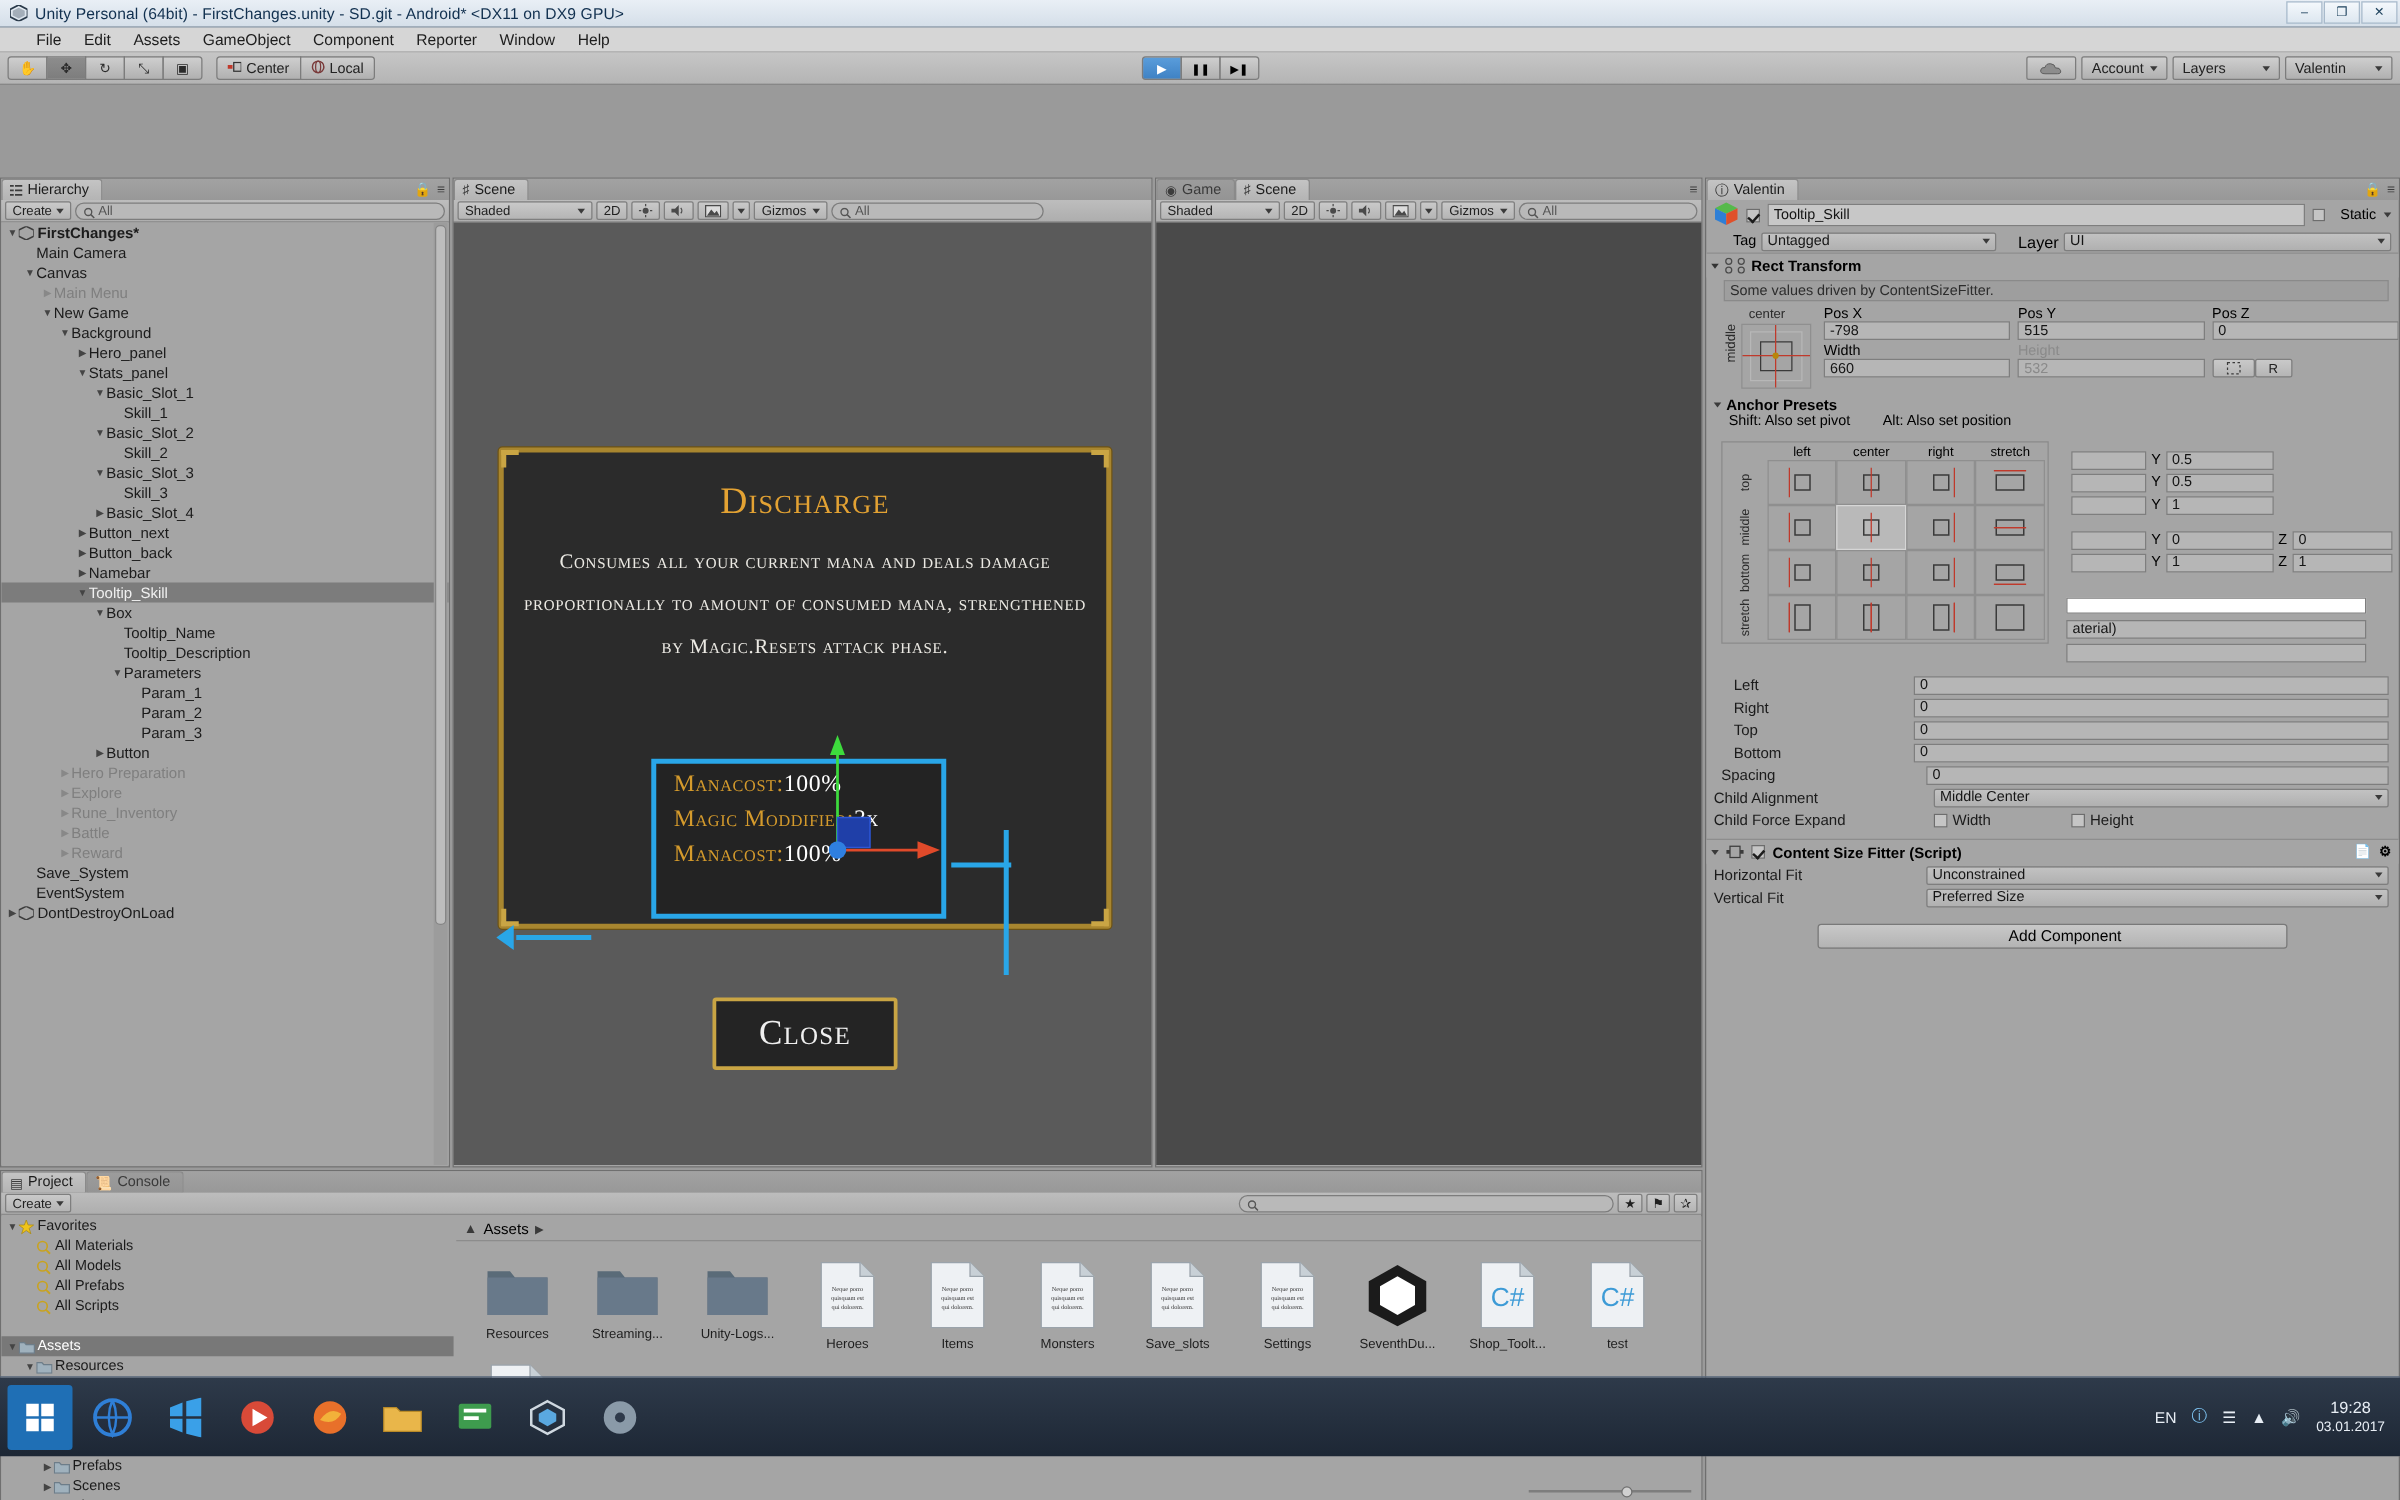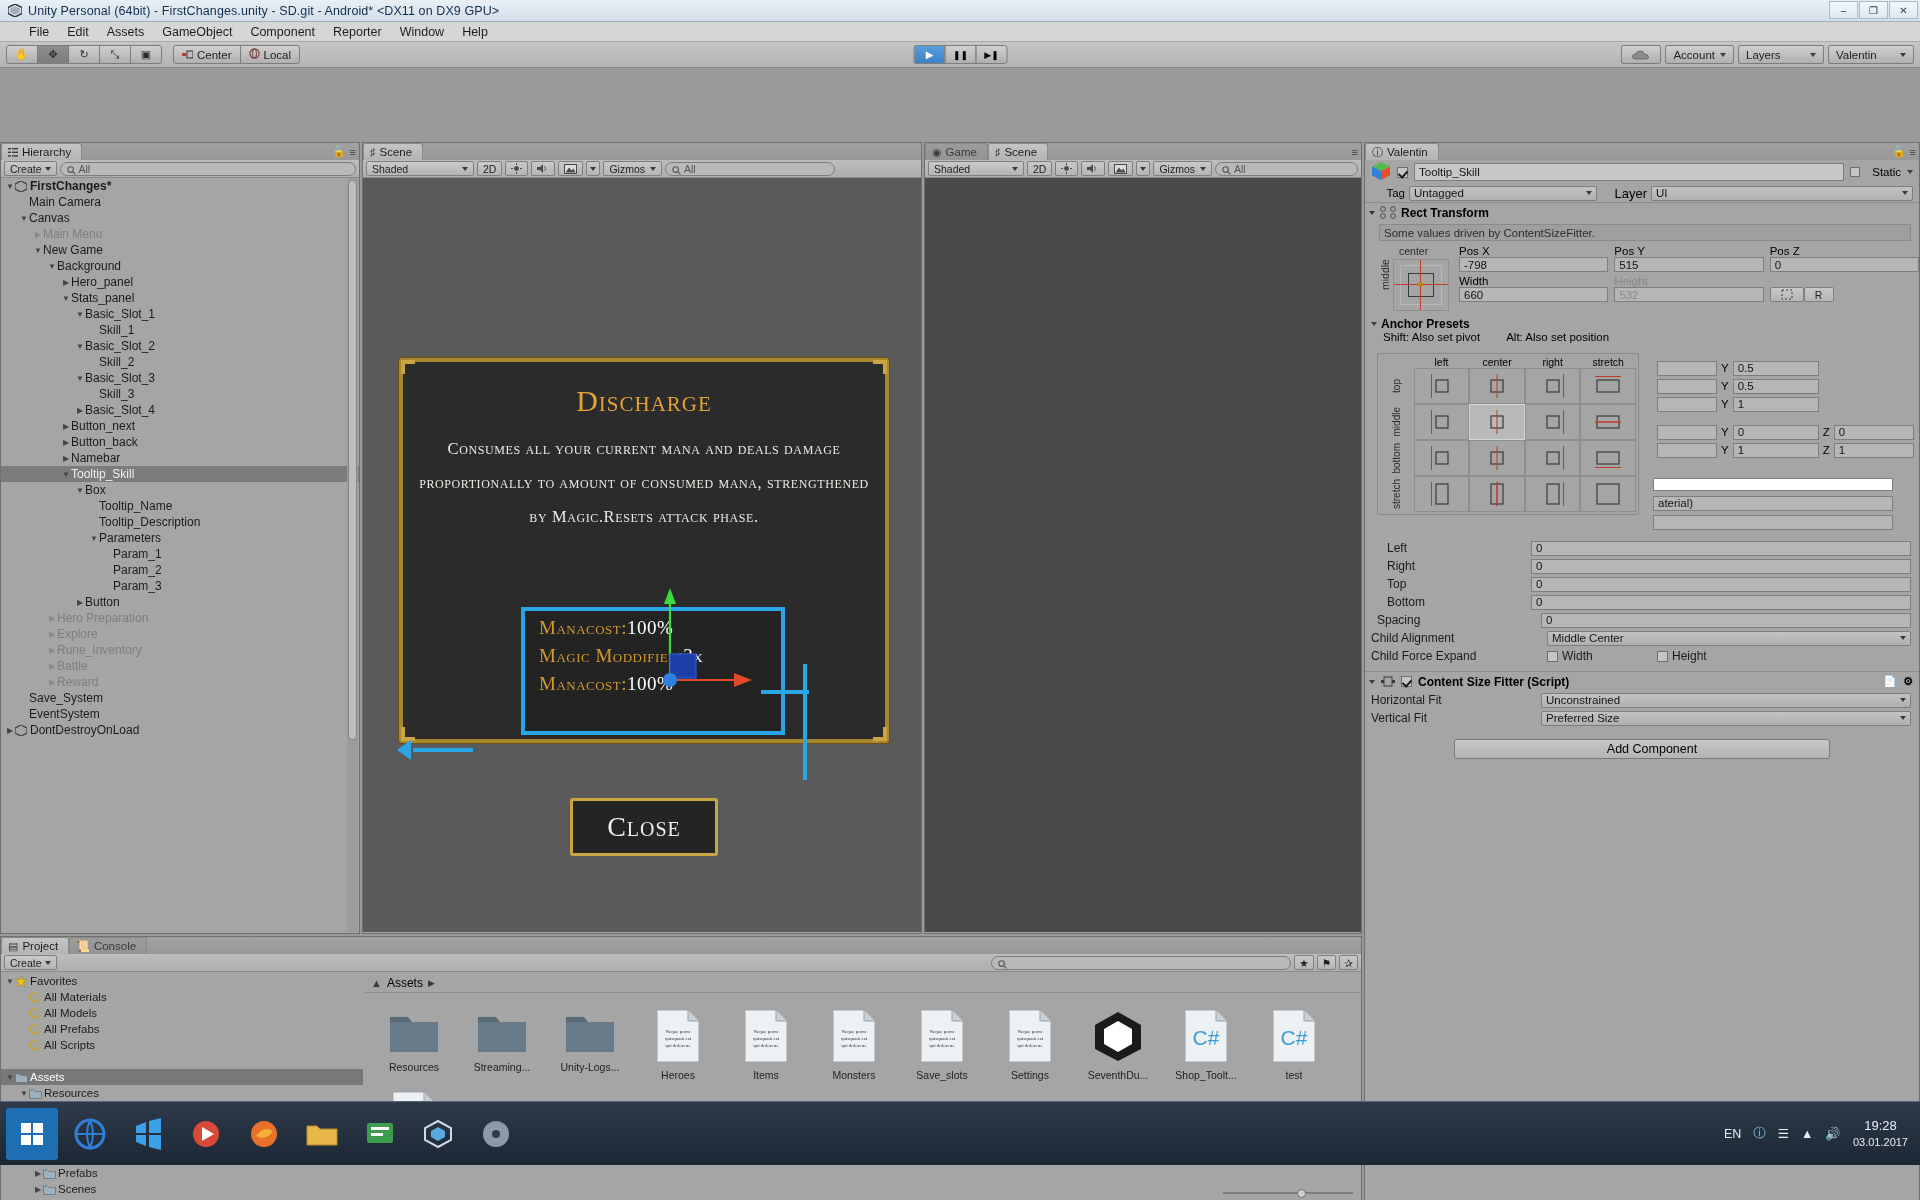--- a/index.html
+++ b/index.html
@@ -97,21 +97,21 @@
   .corner i{position:absolute;background:#c9a544;}
   #tooltip-title{
     text-align:center;color:#e3a233;font-size:30px;letter-spacing:1px;margin-top:22px;
     font-family:"Liberation Serif",serif;font-variant:small-caps;
   }
   #tooltip-desc{
     color:#eceae4;font-size:16.5px;line-height:34px;text-align:center;margin-top:14px;
     padding:0 14px;font-family:"Liberation Serif",serif;font-variant:small-caps;letter-spacing:.6px;
   }
   #params-box{
-    position:absolute;left:118px;top:245px;width:264px;height:128px;background:#232323;
+    position:absolute;left:118px;top:245px;width:236px;height:128px;background:#232323;
     border:4px solid #29a6e8;
   }
   .param{font-family:"Liberation Serif",serif;font-variant:small-caps;font-size:19px;
     color:#d49a2c;margin:6px 0 0 14px;letter-spacing:.5px;}
   .param b{color:#fff;font-weight:normal;}
   #close-btn{
     position:absolute;left:180px;top:600px;width:148px;height:58px;background:#242424;
     border:3px solid #c9a544;border-radius:3px;display:flex;align-items:center;justify-content:center;
     color:#efefef;font-family:"Liberation Serif",serif;font-variant:small-caps;font-size:28px;letter-spacing:1px;
   }

